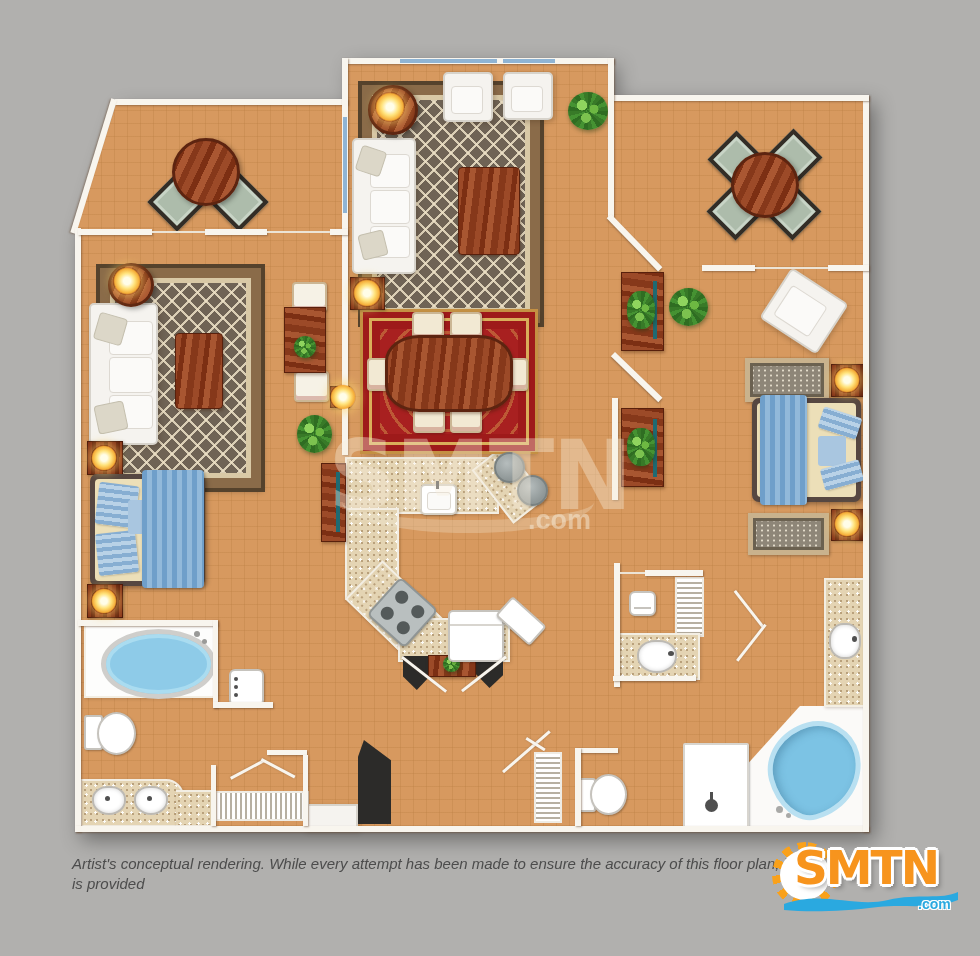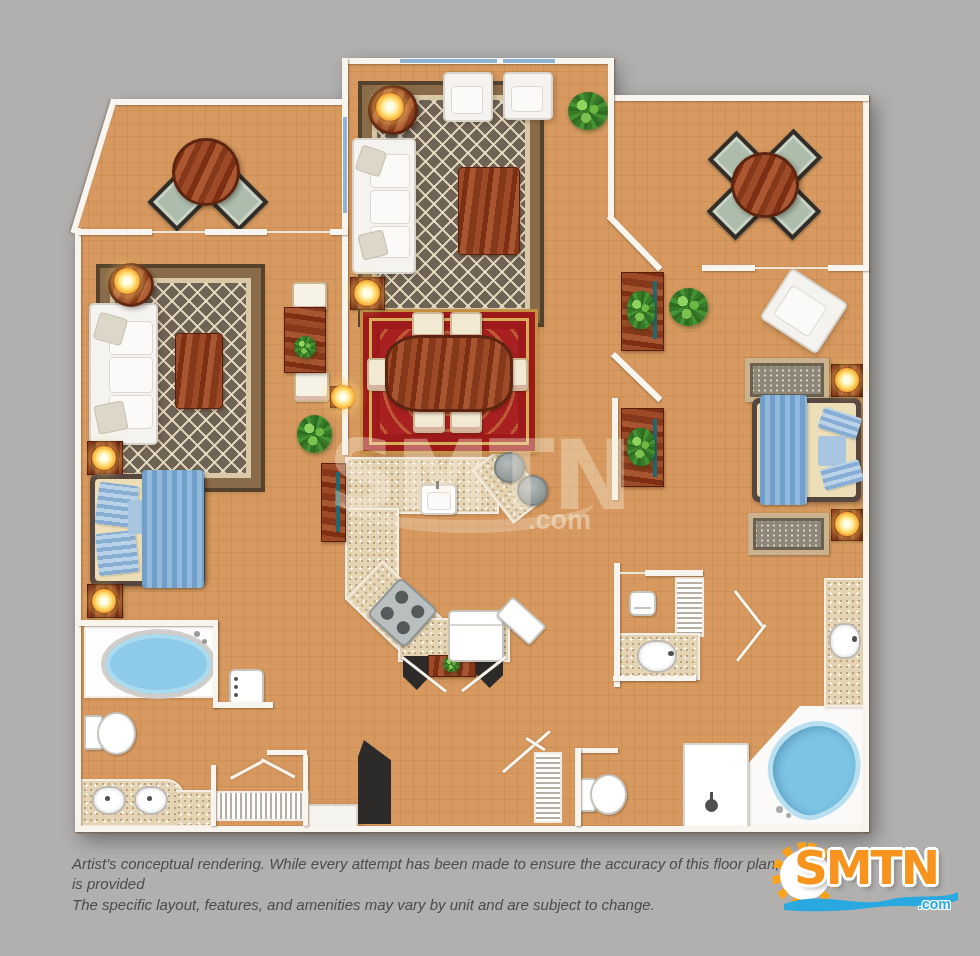--- a/index.html
+++ b/index.html
@@ -291,21 +291,20 @@
   <div class="glow" style="left:834px;top:511px;width:26px;height:26px;"></div>
 
   <div id="wm">
     <div class="sw"></div>
     <div class="t">SMTN</div>
     <div class="c">.com</div>
   </div>
 
   <div id="disc">
     <div>Artist's conceptual rendering. While every attempt has been made to ensure the accuracy of this floor plan, it is provided</div>
-    <div>The specific layout, features, and amenities may vary by unit and are subject to change.</div>
   </div>
 
   <div id="logo">
     <div class="sun"></div>
     <div class="core"></div>
     <svg class="wave" width="178" height="26" viewBox="0 0 178 26">
       <path d="M2 16 C 40 2, 72 20, 106 12 C 136 5, 160 12, 176 4 L176 12 C 152 22, 122 16, 96 19 C 58 24, 24 24, 2 22 Z" fill="#2aa9e0"></path>
     </svg>
     <span class="txt">SMTN</span>
     <span class="com">.com</span>

